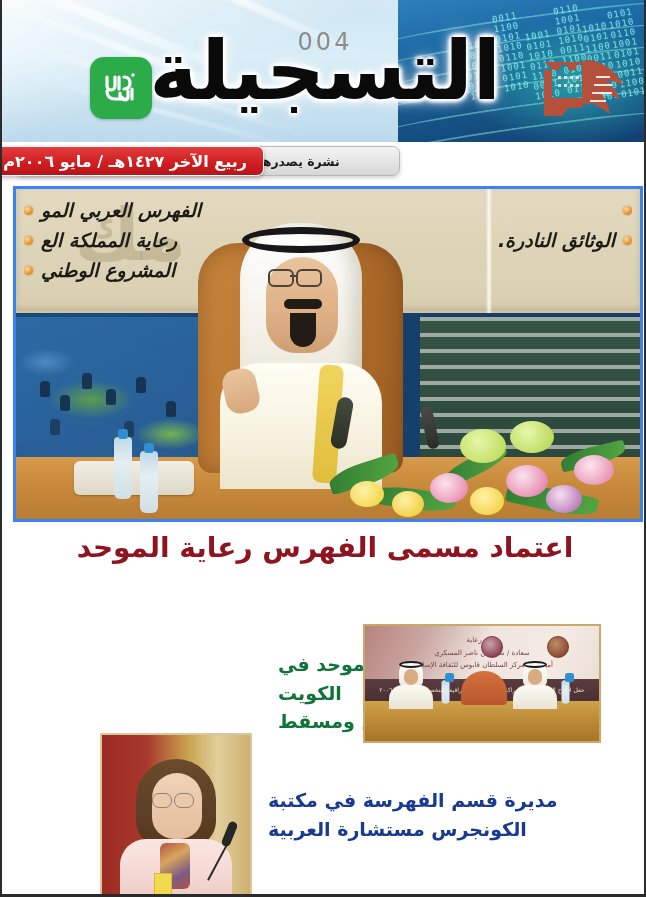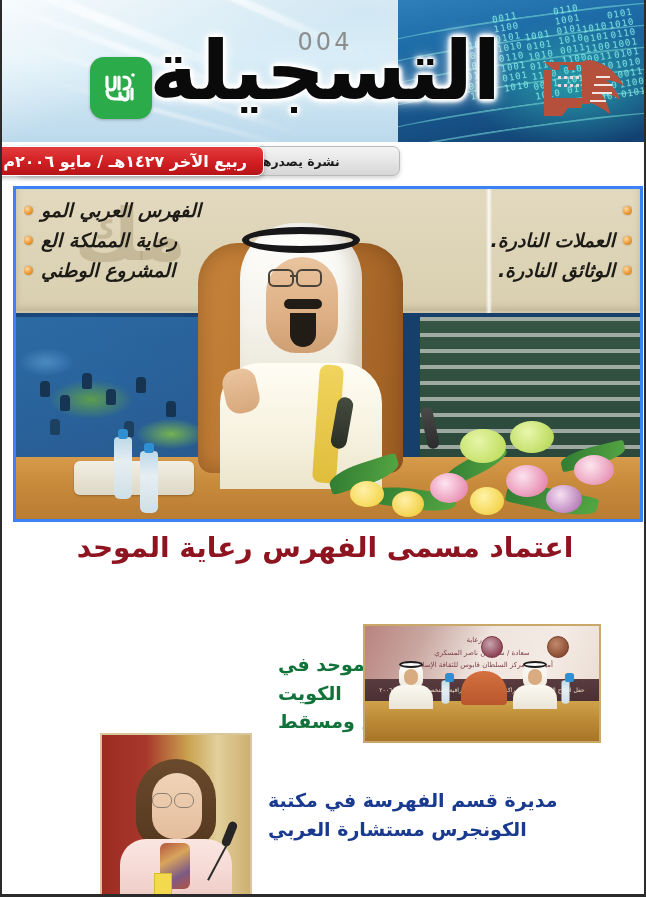--- a/index.html
+++ b/index.html
@@ -804,24 +804,20 @@
       <div class="petal" style="left:150px; bottom:56px; width:46px; height:34px; background:radial-gradient(circle at 40% 35%,#e7f5a8,#b6d84e);"></div>
       <div class="petal" style="left:200px; bottom:66px; width:44px; height:32px; background:radial-gradient(circle at 40% 35%,#e9f7ad,#aed246);"></div>
     </div>
 
     <div class="bullet-col bullet-left">
       <div class="bullet-row">
         <span class="dot"></span>
       </div>
       <div class="bullet-row">
         <span class="dot"></span>
-        <span>العملات النادرة.</span>
-      </div>
-      <div class="bullet-row">
-        <span class="dot"></span>
         <span>الوثائق النادرة.</span>
       </div>
     </div>
 
     <div class="bullet-col bullet-right">
       <div class="bullet-row">
         <span class="dot"></span>
         <span>الفهرس العربي المو</span>
       </div>
       <div class="bullet-row">
@@ -880,16 +876,16 @@
     <div class="pt-glass-l"></div>
     <div class="pt-glass-r"></div>
     <div class="pt-shirt"></div>
     <div class="pt-scarf"></div>
     <div class="pt-badge"></div>
     <div class="pt-mic"></div>
   </div>
 
   <div class="blue-text">
     <span>مديرة قسم الفهرسة في مكتبة</span><br>
-    <span>الكونجرس مستشارة العربي</span>
+    <span>الكونجرس مستشارة العربية</span>
   </div>
 
 </div>
 
 </body></html>

